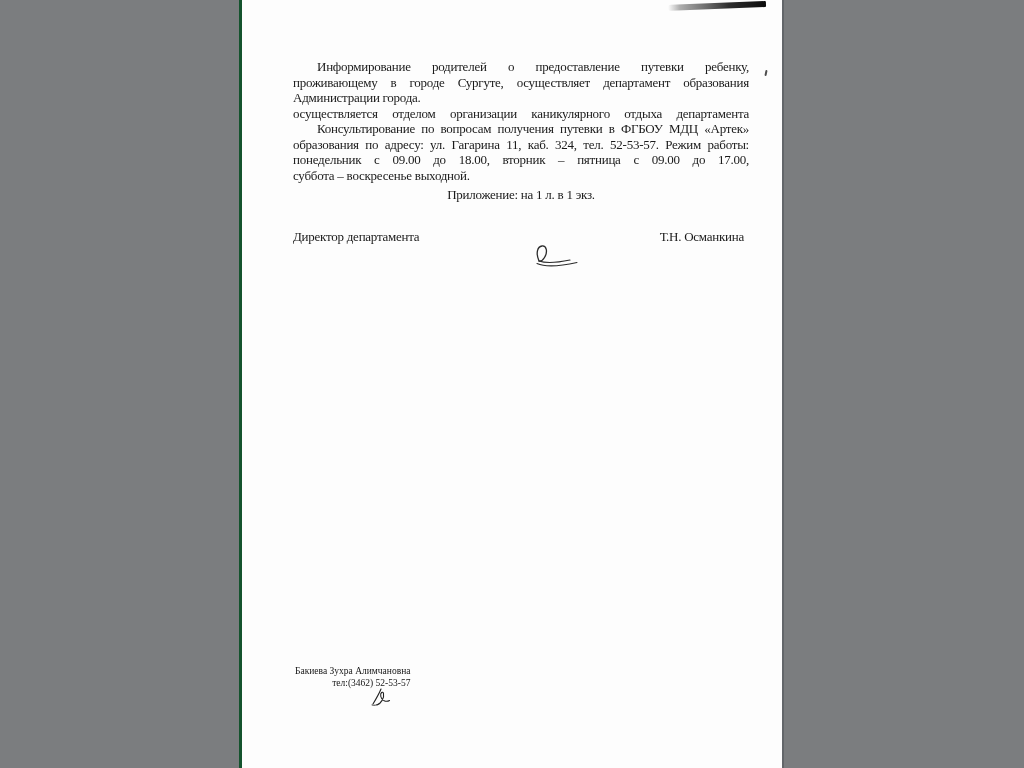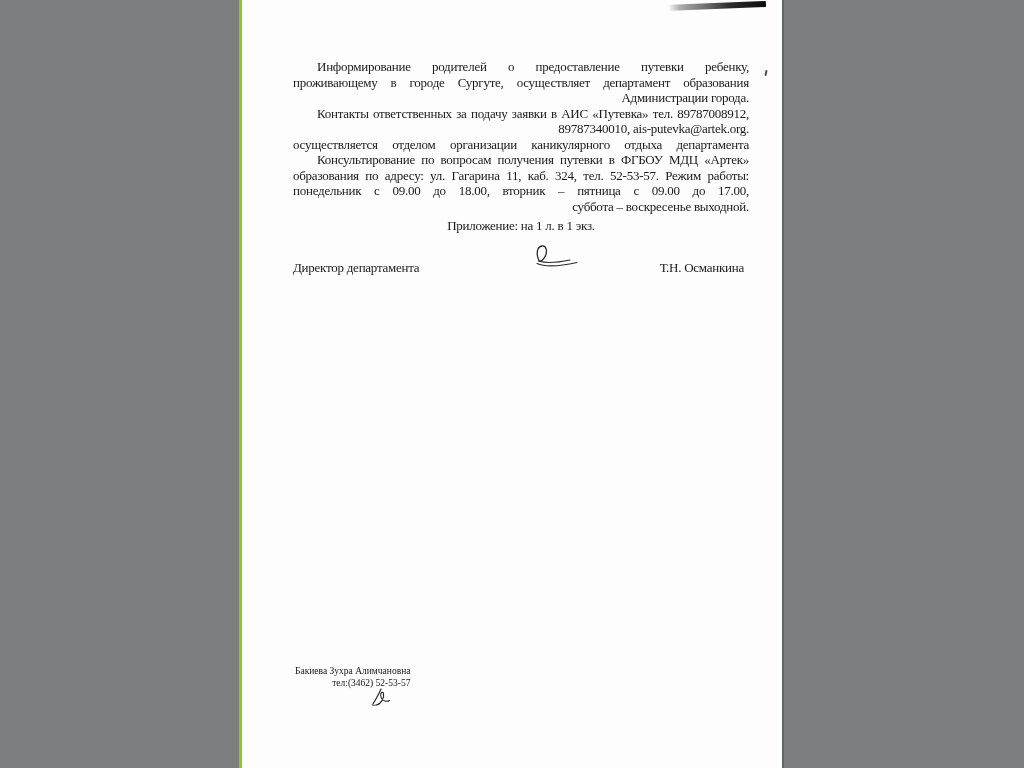--- a/index.html
+++ b/index.html
@@ -11,21 +11,21 @@
   }
   .desktop {
     position: absolute; left: 0; top: 0;
     width: 1024px; height: 768px;
     background: #7b7d7f;
   }
   .page {
     position: absolute; left: 239px; top: 0;
     width: 545px; height: 768px;
     background: #fdfdfd;
-    border-left: 3px solid #84cc16;
+    border-left: 3px solid #14532d;
     border-right: 2px solid #63666a;
   }
   
   .smudge {
     position: absolute; left: 426px; top: 3px;
     width: 98px; height: 6px;
     background: linear-gradient(to right,
       rgba(190,190,190,0) 0%,
       rgba(160,160,160,0.85) 12%,
       #6a6a6a 40%,
@@ -43,21 +43,21 @@
   }
   .textblock {
     position: absolute; left: 51px; top: 59px;
     width: 456px;
     font-size: 13px;
     line-height: 15.5px;
     letter-spacing: -0.25px;
     color: #1a1a1a;
   }
   .jl { text-align: justify; text-align-last: justify; }
-  .ll { text-align: right; }
+  .ll { text-align: left; }
   .ind { text-indent: 24px; }
   .attachment { margin-top: 3.5px; text-align: center; }
   .signoff {
     margin-top: 26.5px;
     display: flex;
     justify-content: space-between;
     align-items: flex-start;
   }
   .signoff .name { padding-right: 5px; }
   .signature-svg {
@@ -87,24 +87,20 @@
     <div class="stray-mark"></div>
 
     <div class="textblock">
 
       <div>
         <div class="jl ind">Информирование родителей о предоставление путевки ребенку,</div>
         <div class="jl">проживающему в городе Сургуте, осуществляет департамент образования</div>
         <div class="ll">Администрации города.</div>
       </div>
 
-      <div>
-        <div class="jl ind">Контакты ответственных за подачу заявки в АИС «Путевка» тел. 89787008912,</div>
-        <div class="ll">89787340010, ais-putevka@artek.org.</div>
-      </div>
 
       <div>
         <div class="jl">осуществляется отделом организации каникулярного отдыха департамента</div>
         <div class="jl ind">Консультирование по вопросам получения путевки в ФГБОУ МДЦ «Артек»</div>
         <div class="jl">образования по адресу: ул. Гагарина 11, каб. 324, тел. 52-53-57. Режим работы:</div>
         <div class="jl">понедельник с 09.00 до 18.00, вторник – пятница с 09.00 до 17.00,</div>
         <div class="ll">суббота – воскресенье выходной.</div>
       </div>
 
       <div class="attachment">Приложение: на 1 л. в 1 экз.</div>

